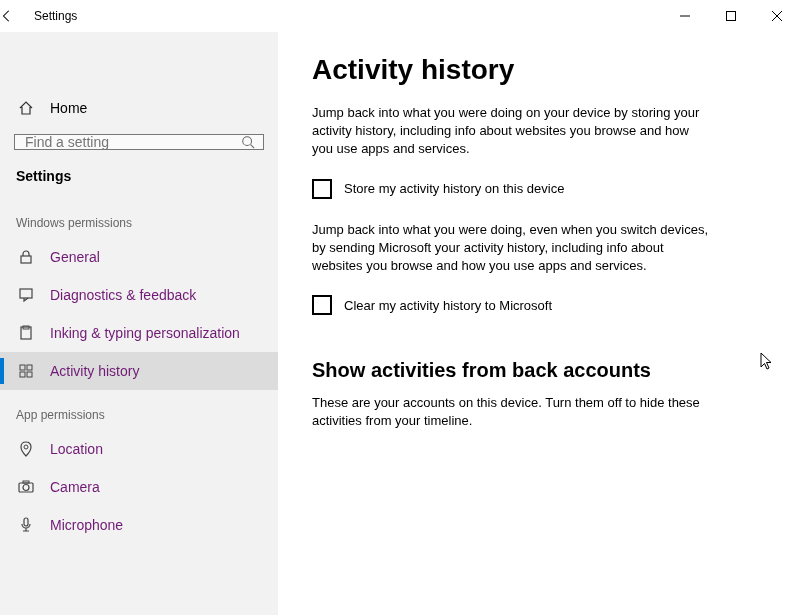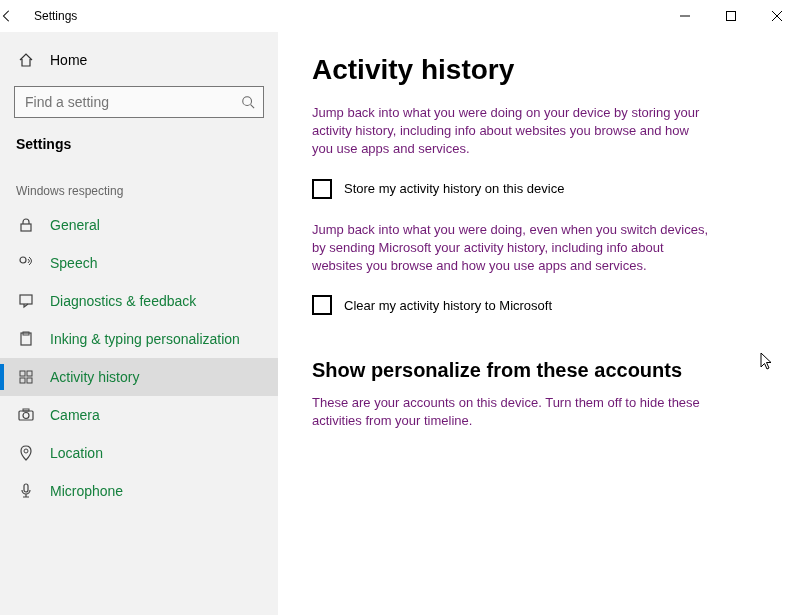--- a/index.html
+++ b/index.html
@@ -9,34 +9,34 @@
     .titlebar-left { display: flex; align-items: center; gap: 20px; padding-left: 0; flex: 1; }
     .titlebar-left .back { width: 14px; height: 14px; display: flex; align-items: center; }
     .titlebar-left .title { font-size: 12px; color: #000; }
     .win-controls { display: flex; }
     .win-btn { width: 46px; height: 32px; display: flex; align-items: center; justify-content: center; }
     .win-btn svg { width: 10px; height: 10px; }
     
     .body { display: flex; flex: 1; overflow: hidden; }
     
     .sidebar { width: 278px; background: #f2f2f2; display: flex; flex-direction: column; padding-top: 12px; overflow-y: auto; }
-    .home-row { display: flex; align-items: center; gap: 16px; padding: 8px 18px; font-size: 14px; }
-    .search-box { margin: 10px 14px 12px 14px; border: 1px solid #777; height: 32px; display: flex; align-items: center; padding: 0 8px 0 10px; background: #fafafa; }
+    .home-row { display: flex; align-items: center; gap: 16px; padding: 8px 18px; font-size: 14px; margin-top: 48px; }
+    .search-box { margin: 10px 14px 12px 14px; border: 1px solid #777; height: 16px; display: flex; align-items: center; padding: 0 8px 0 10px; background: #fafafa; }
     .search-box input { border: none; background: transparent; outline: none; font-size: 14px; flex: 1; }
     .search-box .sicon { color: #666; }
     .crumb { font-size: 14px; font-weight: 600; padding: 6px 16px 14px 16px; }
     .section-header { font-size: 12px; color: #666; padding: 18px 16px 8px 16px; }
-    .nav-item { display: flex; align-items: center; gap: 16px; padding: 11px 18px; font-size: 14px; color: #15803d; position: relative; }
+    .nav-item { display: flex; align-items: center; gap: 16px; padding: 11px 18px; font-size: 14px; color: #701a75; position: relative; }
     .nav-item .icon { width: 16px; height: 16px; display: flex; align-items: center; justify-content: center; color: #444; }
     .nav-item.selected { background: #dcdcdc; }
     .nav-item.selected::before { content: ""; position: absolute; left: 0; top: 6px; bottom: 6px; width: 4px; background: #0078d4; }
     
     .main { flex: 1; padding: 22px 34px 0 34px; overflow-y: auto; color: #000; }
     .main h1 { font-size: 28px; font-weight: 600; margin-bottom: 18px; }
-    .main p.desc { font-size: 13px; color: #701a75; line-height: 1.4; max-width: 400px; margin-bottom: 20px; }
+    .main p.desc { font-size: 13px; color: #000000; line-height: 1.4; max-width: 400px; margin-bottom: 20px; }
     .check-row { display: flex; align-items: center; gap: 12px; margin-bottom: 22px; }
     .check-box { width: 20px; height: 20px; border: 2px solid #000; flex-shrink: 0; }
     .check-label { font-size: 13px; }
     .main h2 { font-size: 20px; font-weight: 600; margin-top: 44px; margin-bottom: 12px; }
     .cursor { position: absolute; pointer-events: none; }
     .cursor-pos { position: relative; }
     .cursor svg { width: 14px; height: 18px; }
     
     svg { display: block; }
   </style>
@@ -86,39 +86,30 @@
       <input type="text" placeholder="Find a setting" style="">
       <span class="sicon">
         <svg width="14" height="14" viewBox="0 0 16 16">
             <circle cx="7" cy="7" r="5" stroke="#666" stroke-width="1.2" fill="none"></circle>
             <line x1="11" y1="11" x2="15" y2="15" stroke="#666" stroke-width="1.2"></line>
           </svg>
       </span>
     </div>
     <div class="crumb">Settings</div>
 
-    <div class="section-header">Windows respecting</div>
+    <div class="section-header">Windows permissions</div>
 
     <div class="nav-item">
       <span class="icon">
         <svg width="16" height="16" viewBox="0 0 16 16">
             <rect x="3" y="7" width="10" height="7" stroke="#444" stroke-width="1.2" fill="none"></rect>
             <path d="M5 7 V5 a3 3 0 0 1 6 0 V7" stroke="#444" stroke-width="1.2" fill="none"></path>
           </svg>
       </span>
       <span>General</span>
-    </div>
-    <div class="nav-item">
-      <span class="icon">
-        <svg width="16" height="16" viewBox="0 0 16 16">
-            <circle cx="5" cy="5" r="3" stroke="#444" stroke-width="1.2" fill="none"></circle>
-            <path d="M10 4 Q13 6 10 8 M11 2 Q16 6 11 10" stroke="#444" stroke-width="1" fill="none"></path>
-          </svg>
-      </span>
-      <span>Speech</span>
     </div>
     <div class="nav-item">
       <span class="icon">
         <svg width="16" height="16" viewBox="0 0 16 16">
             <rect x="2" y="2" width="12" height="9" stroke="#444" stroke-width="1.2" fill="none"></rect>
             <path d="M6 11 L6 14 L10 11" stroke="#444" stroke-width="1.2" fill="none"></path>
           </svg>
       </span>
       <span>Diagnostics &amp; feedback</span>
     </div>
@@ -136,39 +127,40 @@
         <svg width="16" height="16" viewBox="0 0 16 16">
             <rect x="2" y="2" width="5" height="5" stroke="#444" stroke-width="1" fill="none"></rect>
             <rect x="9" y="2" width="5" height="5" stroke="#444" stroke-width="1" fill="none"></rect>
             <rect x="2" y="9" width="5" height="5" stroke="#444" stroke-width="1" fill="none"></rect>
             <rect x="9" y="9" width="5" height="5" stroke="#444" stroke-width="1" fill="none"></rect>
           </svg>
       </span>
       <span>Activity history</span>
     </div>
 
+    <div class="section-header">App permissions</div>
 
+    <div class="nav-item">
+      <span class="icon">
+        <svg width="16" height="16" viewBox="0 0 16 16">
+            <path d="M8 1 C5 1 3 3 3 6 C3 10 8 15 8 15 C8 15 13 10 13 6 C13 3 11 1 8 1 Z" stroke="#444" stroke-width="1.2" fill="none"></path>
+            <circle cx="8" cy="6" r="2" stroke="#444" stroke-width="1" fill="none"></circle>
+          </svg>
+      </span>
+      <span>Location</span>
+    </div>
     <div class="nav-item">
       <span class="icon">
         <svg width="16" height="16" viewBox="0 0 16 16">
             <rect x="1" y="4" width="14" height="9" rx="1" stroke="#444" stroke-width="1.2" fill="none"></rect>
             <circle cx="8" cy="8.5" r="3" stroke="#444" stroke-width="1.2" fill="none"></circle>
             <rect x="5" y="2" width="6" height="2" stroke="#444" stroke-width="1" fill="none"></rect>
           </svg>
       </span>
       <span>Camera</span>
-    </div>
-    <div class="nav-item">
-      <span class="icon">
-        <svg width="16" height="16" viewBox="0 0 16 16">
-            <path d="M8 1 C5 1 3 3 3 6 C3 10 8 15 8 15 C8 15 13 10 13 6 C13 3 11 1 8 1 Z" stroke="#444" stroke-width="1.2" fill="none"></path>
-            <circle cx="8" cy="6" r="2" stroke="#444" stroke-width="1" fill="none"></circle>
-          </svg>
-      </span>
-      <span>Location</span>
     </div>
     <div class="nav-item">
       <span class="icon">
         <svg width="16" height="16" viewBox="0 0 16 16">
             <rect x="6" y="1" width="4" height="8" rx="2" stroke="#444" stroke-width="1.2" fill="none"></rect>
             <path d="M4 7 a4 4 0 0 0 8 0 M8 11 V14 M5 14 H11" stroke="#444" stroke-width="1.2" fill="none"></path>
           </svg>
       </span>
       <span>Microphone</span>
     </div>
@@ -181,21 +173,21 @@
       <div class="check-box"></div>
       <span class="check-label">Store my activity history on this device</span>
     </div>
     <p class="desc">Jump back into what you were doing, even when you switch devices, by sending Microsoft your activity history, including info about websites you browse and how you use apps and services.</p>
     <div class="check-row">
       <div class="check-box"></div>
       <span class="check-label">Clear my activity history to Microsoft</span>
     </div>
 
     <h2 class="cursor-pos">
-      <span>Show personalize from these accounts</span>
+      <span>Show activities from back accounts</span>
       <span class="cursor" style="position:absolute; top:-6px; right:-8px;">
         <svg viewBox="0 0 12 18">
             <path d="M0 0 L0 14 L3.5 10.5 L6 16 L8 15 L5.5 9.5 L10 9.5 Z" fill="#fff" stroke="#000" stroke-width="1"></path>
           </svg>
       </span>
     </h2>
     <p class="desc">These are your accounts on this device. Turn them off to hide these activities from your timeline.</p>
 
   </div>
 </div>

